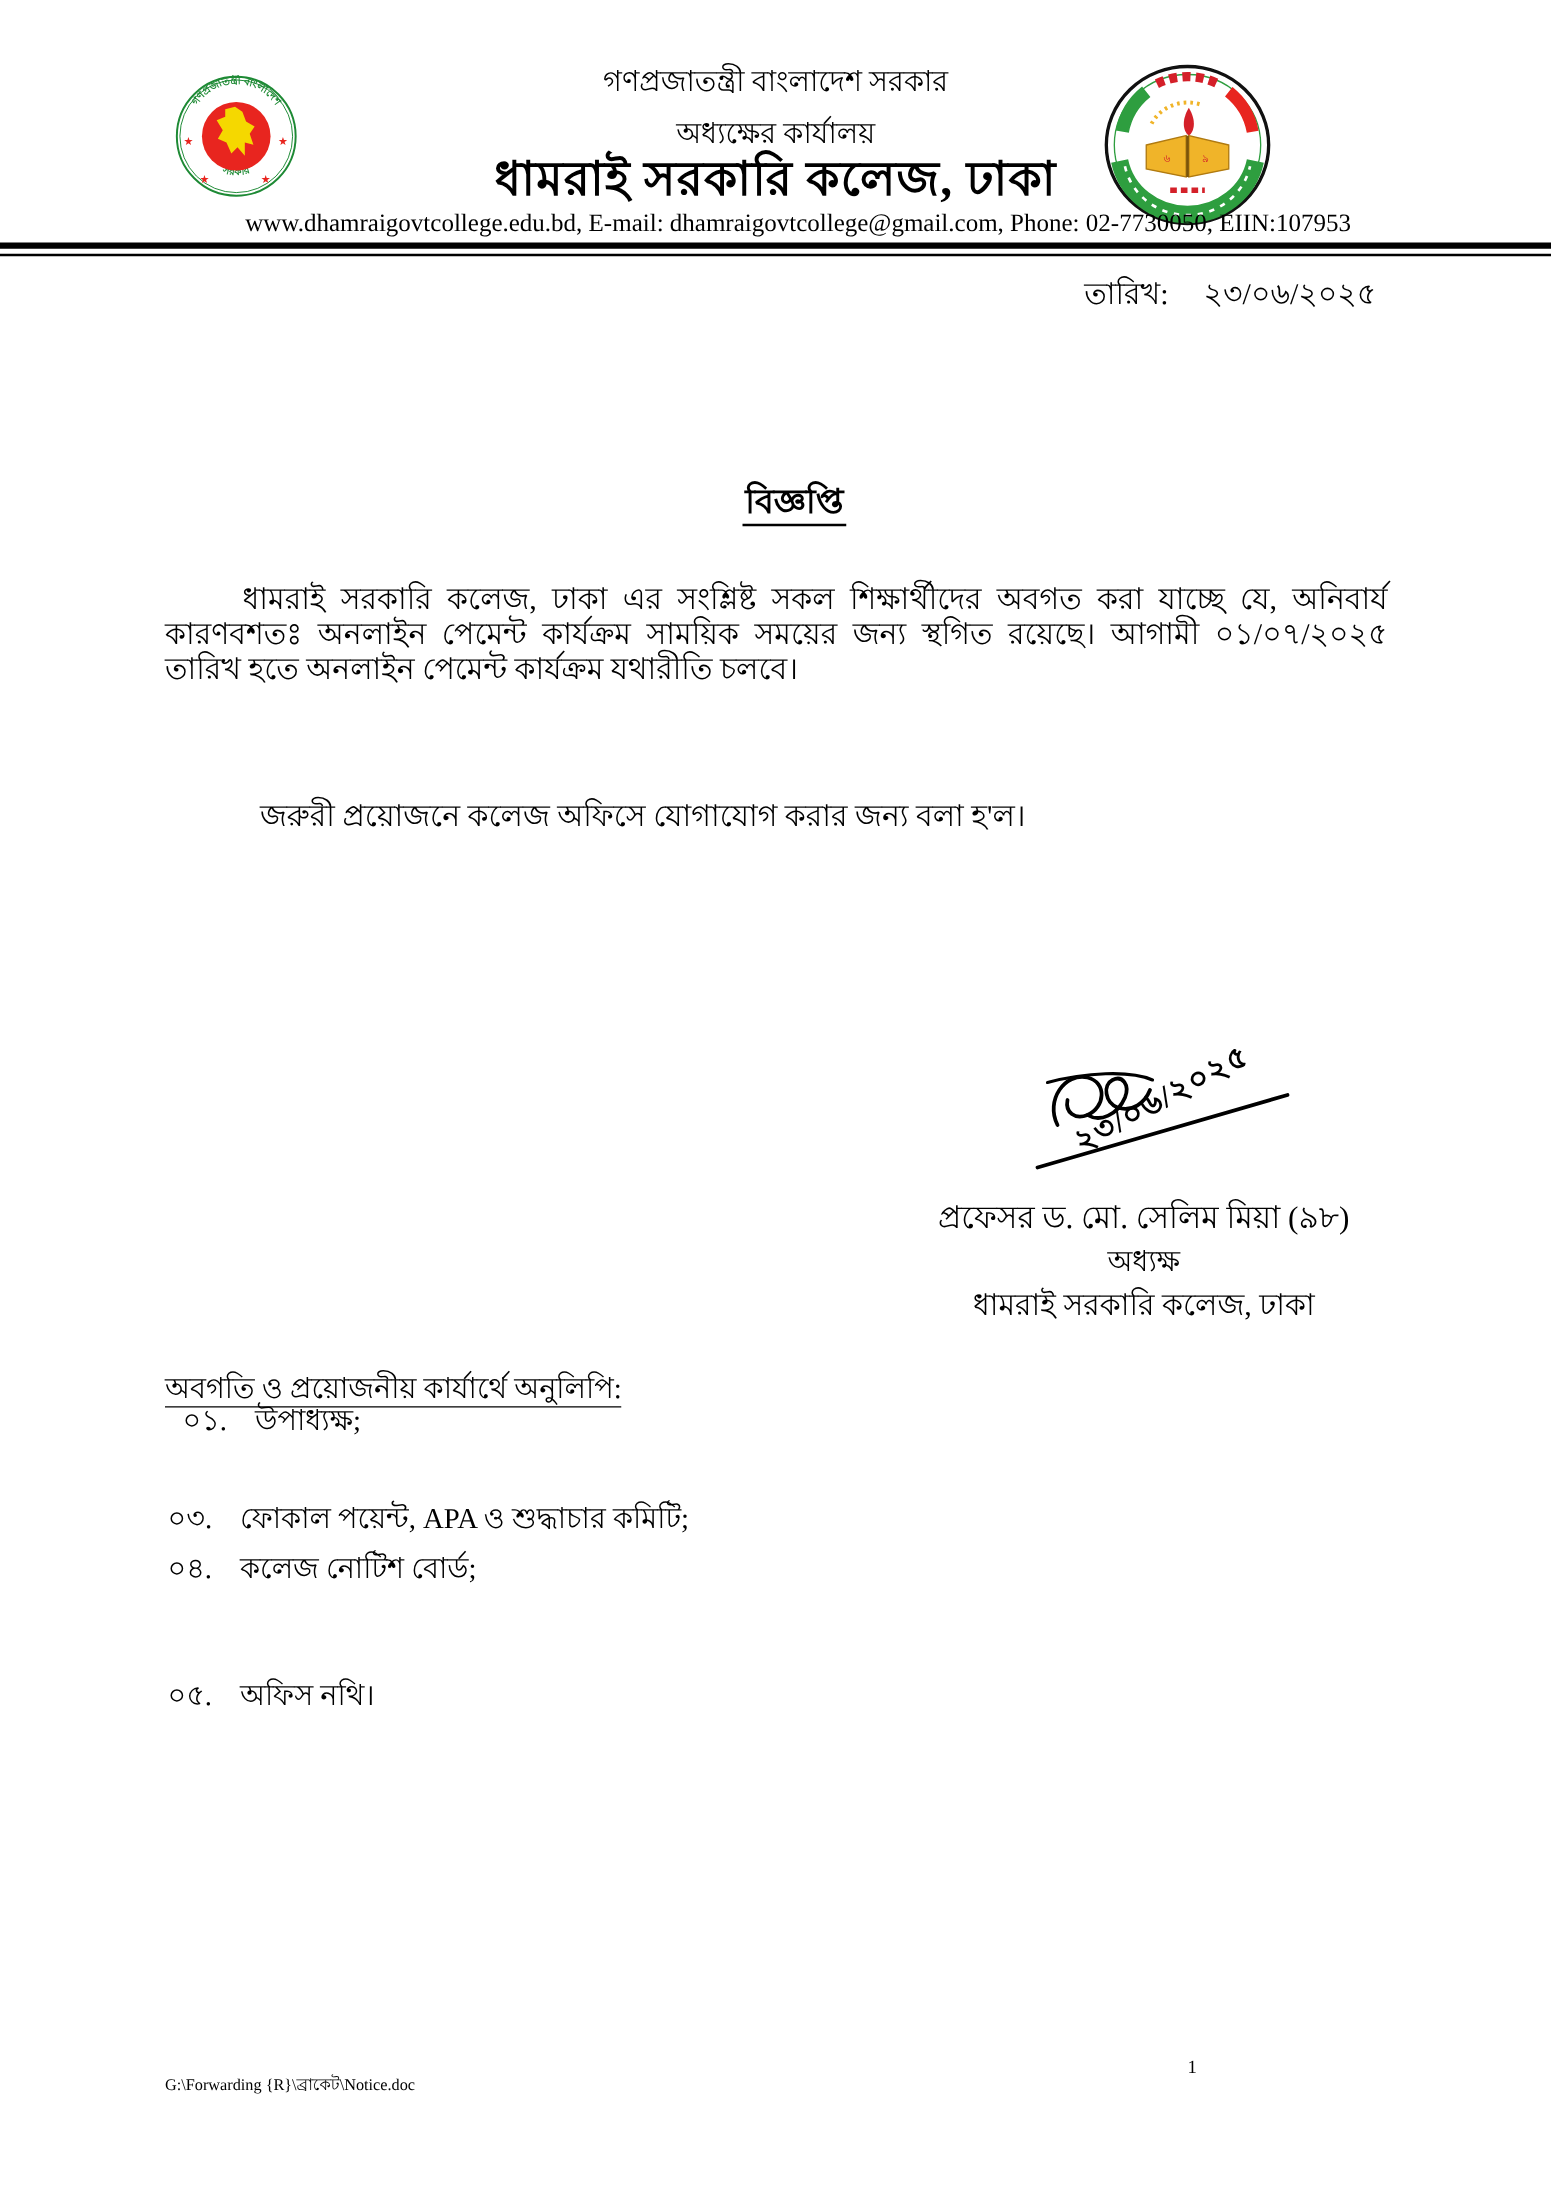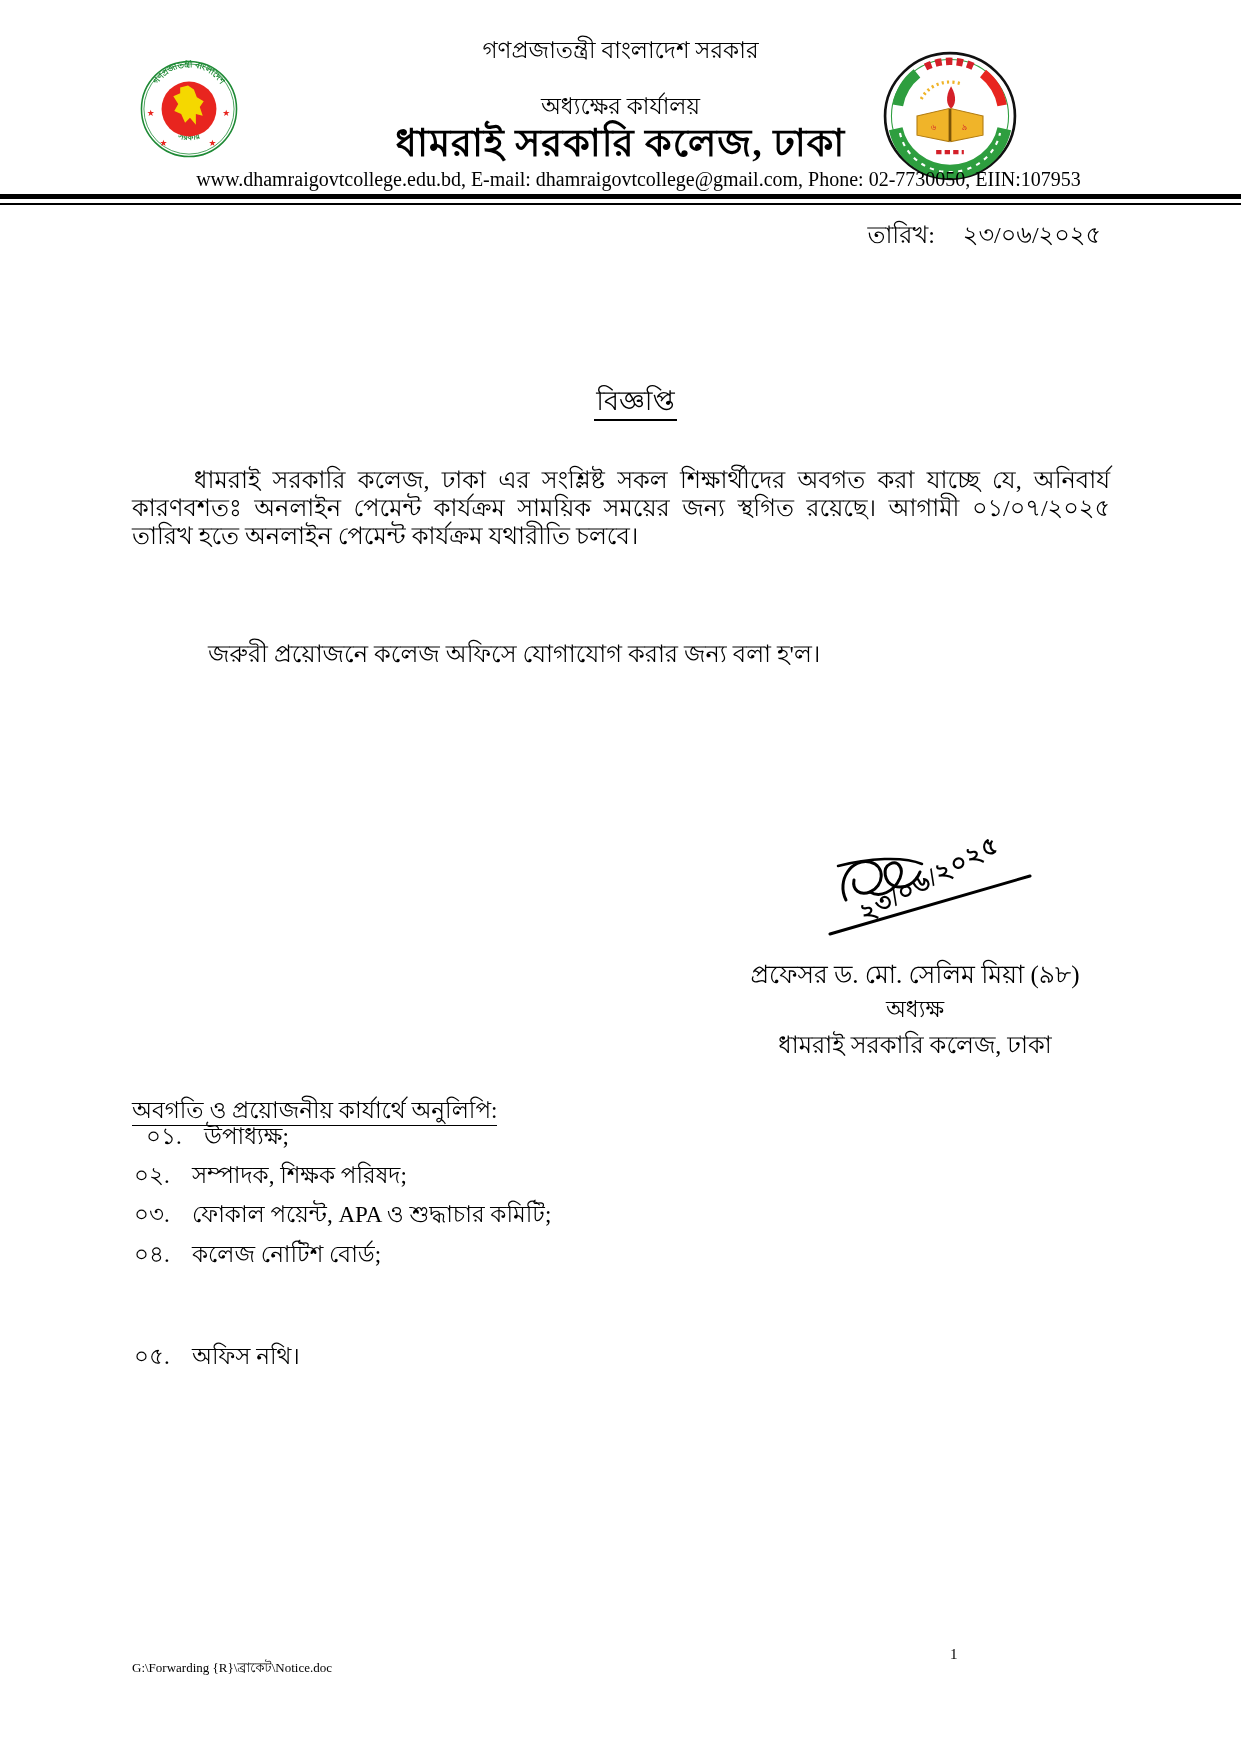--- a/index.html
+++ b/index.html
@@ -15,21 +15,21 @@
   .abs{position:absolute;}
   .center{left:0;right:0;text-align:center;}
   .hdr-small{font-size:23px;}
   .hdr-college{font-size:38px;font-weight:bold;letter-spacing:1px;}
   .hdr-contact{font-size:20px;font-family:"Liberation Serif",serif;padding-left:36px;}
   .rule{left:0;right:0;height:0;}
   .rule-thick{top:194px;border-top:5px solid #000;}
   .rule-thin{top:203px;border-top:2px solid #000;}
   .date-line{top:216px;right:140px;font-size:24px;}
   .date-line .gap{display:inline-block;width:28px;}
-  .notice-title{top:380px;font-size:27px;font-weight:normal;padding-left:30px;}
+  .notice-title{top:380px;font-size:27px;font-weight:bold;padding-left:30px;}
   .notice-title span{border-bottom:2px solid #000;padding:0 2px 3px 2px;}
   .para{
     left:132px;width:978px;
     font-size:24px;line-height:28px;
     text-align:justify;
   }
   .para1{top:466px;text-indent:62px;}
   .para2{top:640px;text-indent:76px;}
   .sig-svg{left:818px;top:842px;}
   .sig-date{
@@ -93,21 +93,21 @@
     <path d="M66,34 C60,44 62,52 66,55 C70,52 72,44 66,34 Z" fill="#d42029"></path>
 
     <path d="M34,62 L64,55 L64,86 L34,80 Z" fill="#f0b429" stroke="#b07a10" stroke-width="1"></path>
     <path d="M96,62 L66,55 L66,86 L96,80 Z" fill="#f0b429" stroke="#b07a10" stroke-width="1"></path>
     <line x1="65" y1="55" x2="65" y2="86" stroke="#7a5408" stroke-width="2"></line>
     <text x="47" y="75" font-size="8" fill="#d42029">৬</text>
     <text x="76" y="75" font-size="8" fill="#d42029">৯</text>
     <path d="M 52,96 L 78,96" stroke="#d42029" stroke-width="4" stroke-dasharray="5 3" fill="none"></path>
   </svg>
 
-  <div class="abs center hdr-small" style="top:32px;">গণপ্রজাতন্ত্রী বাংলাদেশ সরকার</div>
+  <div class="abs center hdr-small" style="top:47px;">গণপ্রজাতন্ত্রী বাংলাদেশ সরকার</div>
   <div class="abs center hdr-small" style="top:88px;">অধ্যক্ষের কার্যালয়</div>
   <div class="abs center hdr-college" style="top:113px;">ধামরাই সরকারি কলেজ, ঢাকা</div>
   <div class="abs center hdr-contact" style="top:168px;">www.dhamraigovtcollege.edu.bd, E-mail: dhamraigovtcollege@gmail.com, Phone: 02-7730050, EIIN:107953</div>
 
   <div class="abs rule rule-thick"></div>
   <div class="abs rule rule-thin"></div>
 
   <div class="abs date-line">
     <span>তারিখ:</span><span class="gap"></span><span>২৩/০৬/২০২৫</span>
   </div>
@@ -132,23 +132,20 @@
     <div class="sig-desig">অধ্যক্ষ</div>
     <div class="sig-org">ধামরাই সরকারি কলেজ, ঢাকা</div>
   </div>
 
   <div class="abs dist-heading">
     <span>অবগতি ও প্রয়োজনীয় কার্যার্থে অনুলিপি:</span>
   </div>
   <div class="abs dist-item" style="top:1118px;margin-left:12px;">
     <span class="no">০১.</span><span>উপাধ্যক্ষ;</span>
   </div>
-  <div class="abs dist-item" style="top:1157px;">
-    <span class="no">০২.</span><span>সম্পাদক, শিক্ষক পরিষদ;</span>
-  </div>
   <div class="abs dist-item" style="top:1196px;">
     <span class="no">০৩.</span><span>ফোকাল পয়েন্ট, APA ও শুদ্ধাচার কমিটি;</span>
   </div>
   <div class="abs dist-item" style="top:1236px;">
     <span class="no">০৪.</span><span>কলেজ নোটিশ বোর্ড;</span>
   </div>
   <div class="abs dist-item" style="top:1338px;">
     <span class="no">০৫.</span><span>অফিস নথি।</span>
   </div>
 

